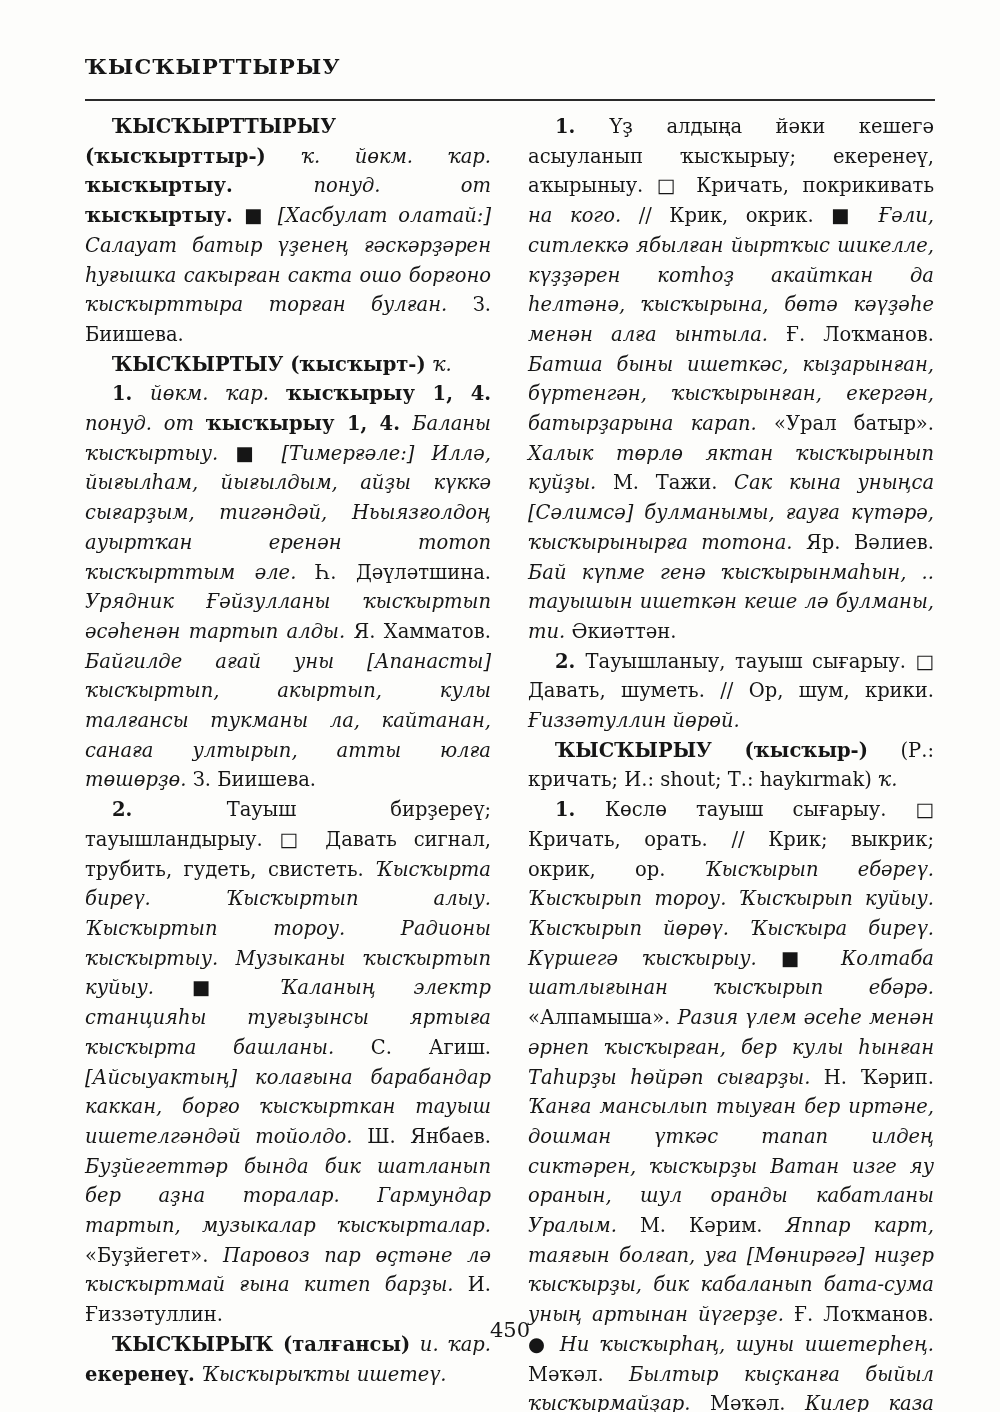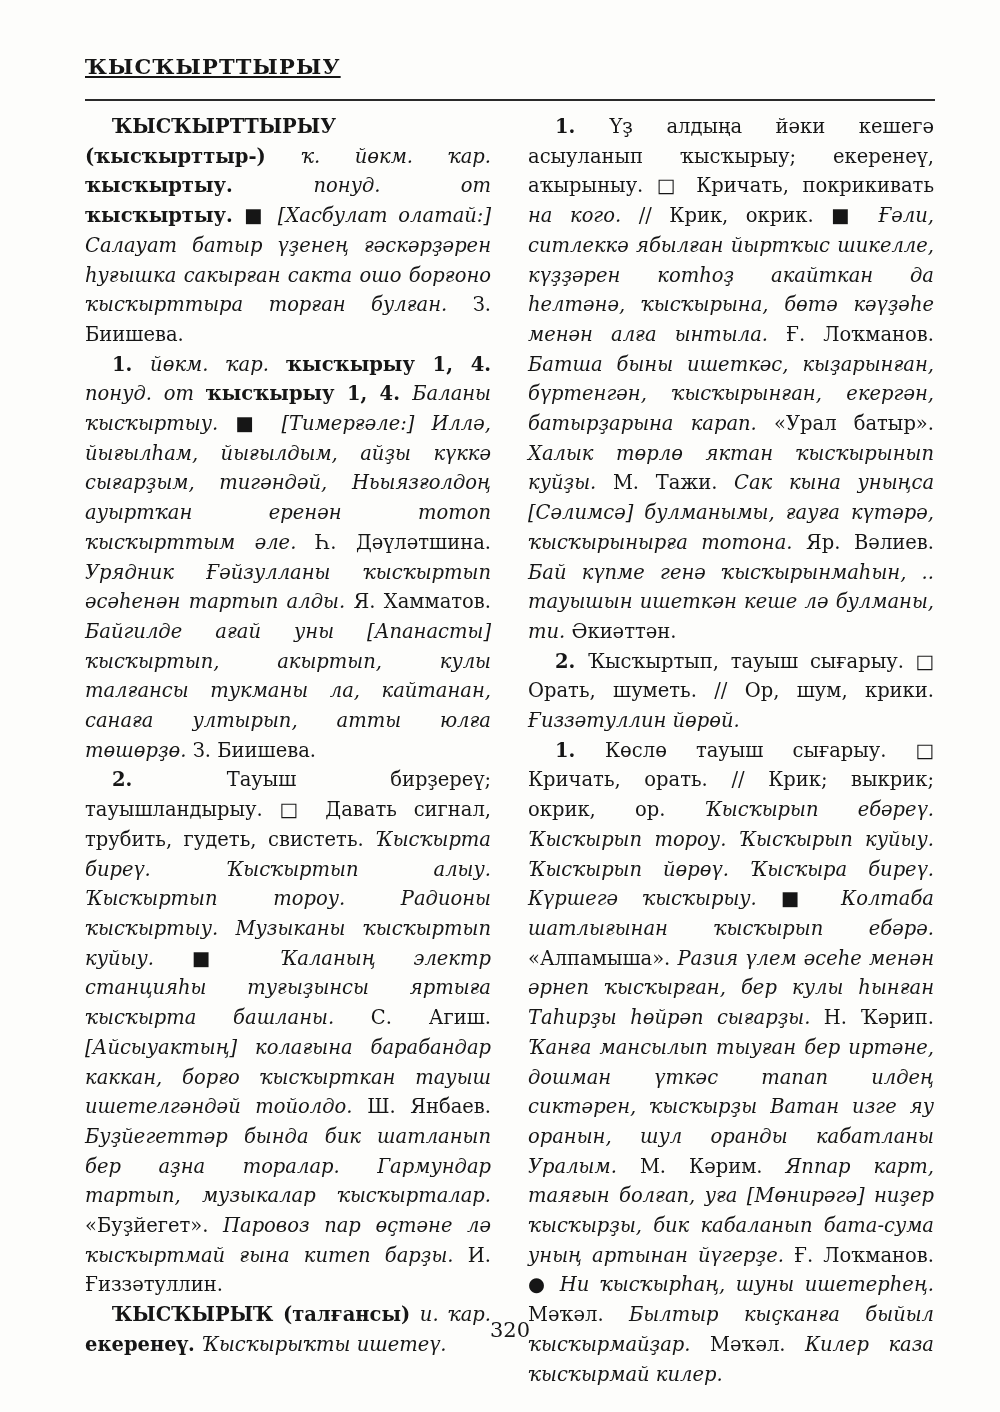--- a/index.html
+++ b/index.html
@@ -17,21 +17,20 @@
     font-family: "DejaVu Serif", "Liberation Serif", serif;
     overflow: hidden;
   }
   .running-head {
     position: absolute;
     left: 85px;
     top: 54px;
     font-size: 21px;
     font-weight: 700;
     letter-spacing: 1.2px;
-    text-decoration: underline;
   }
   .header-rule {
     position: absolute;
     left: 85px;
     top: 99px;
     width: 850px;
     height: 0;
     border: none;
     border-top: 2px solid #2a2a2a;
     margin: 0;
@@ -69,24 +68,26 @@
 </style>
 </head>
 <body>
 
 <div class="page">
   <div class="running-head">ҠЫСҠЫРТТЫРЫУ</div>
   <hr class="header-rule">
   <div class="columns">
     <div class="col" id="col-left">
         <p class="para"><span class="s-b">ҠЫСҠЫРТТЫРЫУ (ҡысҡырттыр-) </span><span class="s-i">ҡ. йөкм. ҡар. </span><span class="s-b">ҡысҡыртыу. </span><span class="s-i">понуд. от </span><span class="s-b">ҡысҡыртыу. </span><span class="s-n">■ </span><span class="s-i">[Хасбулат олатай:] Салауат батыр үҙенең ғәскәрҙәрен һуғышка сакырған сакта ошо борғоно ҡысҡырттыра торған булған. </span><span class="s-n">З. Биишева.</span></p>
+        <p class="para"><span class="s-b">ҠЫСҠЫРТЫУ (ҡысҡырт-) </span><span class="s-i">ҡ.</span></p>
         <p class="para"><span class="s-b">1. </span><span class="s-i">йөкм. ҡар. </span><span class="s-b">ҡысҡырыу 1, 4. </span><span class="s-i">понуд. от </span><span class="s-b">ҡысҡырыу 1, 4. </span><span class="s-i">Баланы ҡысҡыртыу. </span><span class="s-n">■ </span><span class="s-i">[Тимерғәле:] Иллә, йығылһам, йығылдым, айҙы күккә сығарҙым, тигәндәй, Ньыязғолдоң ауыртҡан еренән тотоп ҡысҡырттым әле. </span><span class="s-n">Һ. Дәүләтшина. </span><span class="s-i">Урядник Ғәйзулланы ҡысҡыртып әсәһенән тартып алды. </span><span class="s-n">Я. Хамматов. </span><span class="s-i">Байгилде ағай уны [Апанасты] ҡысҡыртып, акыртып, кулы талғансы тукманы ла, кайтанан, санаға ултырып, атты юлға төшөрҙө. </span><span class="s-n">З. Биишева.</span></p>
         <p class="para"><span class="s-b">2. </span><span class="s-n">Тауыш бирҙереү; тауышландырыу. □ Давать сигнал, трубить, гудеть, свистеть. </span><span class="s-i">Ҡысҡырта биреү. Ҡысҡыртып алыу. Ҡысҡыртып тороу. Радионы ҡысҡыртыу. Музыканы ҡысҡыртып куйыу. </span><span class="s-n">■ </span><span class="s-i">Ҡаланың электр станцияһы туғыҙынсы яртыға ҡысҡырта башланы. </span><span class="s-n">С. Агиш. </span><span class="s-i">[Айсыуактың] колағына барабандар каккан, борғо ҡысҡырткан тауыш ишетелгәндәй тойолдо. </span><span class="s-n">Ш. Янбаев. </span><span class="s-i">Буҙйегеттәр бында бик шатланып бер аҙна торалар. Гармундар тартып, музыкалар ҡысҡырталар. </span><span class="s-n">«Буҙйегет». </span><span class="s-i">Паровоз пар өҫтәне лә ҡысҡыртмай ғына китеп барҙы. </span><span class="s-n">И. Ғиззәтуллин.</span></p>
         <p class="para"><span class="s-b">ҠЫСҠЫРЫҠ (талғансы) </span><span class="s-i">и. ҡар. </span><span class="s-b">екеренеү. </span><span class="s-i">Ҡысҡырыҡты ишетеү.</span></p>
       </div>
     <div class="col" id="col-right">
         <p class="para"><span class="s-b">1. </span><span class="s-n">Үҙ алдыңа йәки кешегә асыуланып ҡысҡырыу; екеренеү, аҡырыныу. □ Кричать, покрикивать </span><span class="s-i">на кого. </span><span class="s-n">// Крик, окрик. ■ </span><span class="s-i">Ғәли, ситлеккә ябылған йыртҡыс шикелле, күҙҙәрен котһоҙ акайткан да һелтәнә, ҡысҡырына, бөтә кәүҙәһе менән алға ынтыла. </span><span class="s-n">Ғ. Лоҡманов. </span><span class="s-i">Батша быны ишеткәс, кыҙарынған, бүртенгән, ҡысҡырынған, екергән, батырҙарына карап. </span><span class="s-n">«Урал батыр». </span><span class="s-i">Халык төрлө яктан ҡысҡырынып куйҙы. </span><span class="s-n">М. Тажи. </span><span class="s-i">Сак кына уныңса [Сәлимсә] булманымы, ғауға күтәрә, ҡысҡырынырға тотона. </span><span class="s-n">Яр. Вәлиев. </span><span class="s-i">Бай күпме генә ҡысҡырынмаһын, .. тауышын ишеткән кеше лә булманы, ти. </span><span class="s-n">Әкиәттән.</span></p>
-        <p class="para"><span class="s-b">2. </span><span class="s-n">Ҡысҡыртып, тауыш сығарыу. □ Орать, шуметь. // Ор, шум, крики. </span><span class="s-i">Ғиззәтуллин йөрөй.</span></p>
+        <p class="para"><span class="s-b">2. </span><span class="s-n">Тауышланыу, тауыш сығарыу. □ Давать, шуметь. // Ор, шум, крики. </span><span class="s-i">Ғиззәтуллин йөрөй.</span></p>
+        <p class="para"><span class="s-b">ҠЫСҠЫРЫУ (ҡысҡыр-) </span><span class="s-n">(Р.: кричать; И.: shout; Т.: haykırmak) </span><span class="s-i">ҡ.</span></p>
         <p class="para"><span class="s-b">1. </span><span class="s-n">Көслө тауыш сығарыу. □ Кричать, орать. // Крик; выкрик; окрик, ор. </span><span class="s-i">Ҡысҡырып ебәреү. Ҡысҡырып тороу. Ҡысҡырып куйыу. Ҡысҡырып йөрөү. Ҡысҡыра биреү. Күршегә ҡысҡырыу. </span><span class="s-n">■ </span><span class="s-i">Колтаба шатлығынан ҡысҡырып ебәрә. </span><span class="s-n">«Алпамыша». </span><span class="s-i">Разия үлем әсеһе менән әрнеп ҡысҡырған, бер кулы һынған Таһирҙы һөйрәп сығарҙы. </span><span class="s-n">Н. Ҡәрип. </span><span class="s-i">Ҡанға мансылып тыуған бер иртәне, дошман үткәс тапап илдең сиктәрен, ҡысҡырҙы Ватан изге яу оранын, шул оранды кабатланы Уралым. </span><span class="s-n">М. Кәрим. </span><span class="s-i">Яппар карт, таяғын болғап, уға [Мөнирәгә] ниҙер ҡысҡырҙы, бик кабаланып бата-сума уның артынан йүгерҙе. </span><span class="s-n">Ғ. Лоҡманов. ● </span><span class="s-i">Ни ҡысҡырһаң, шуны ишетерһең. </span><span class="s-n">Мәҡәл. </span><span class="s-i">Былтыр кыҫканға быйыл ҡысҡырмайҙар. </span><span class="s-n">Мәҡәл. </span><span class="s-i">Килер каза ҡысҡырмай килер. </span></p>
       </div>
   </div>
-  <div class="folio">320</div>
+  <div class="folio">450</div>
 </div>
 
 </body></html>

